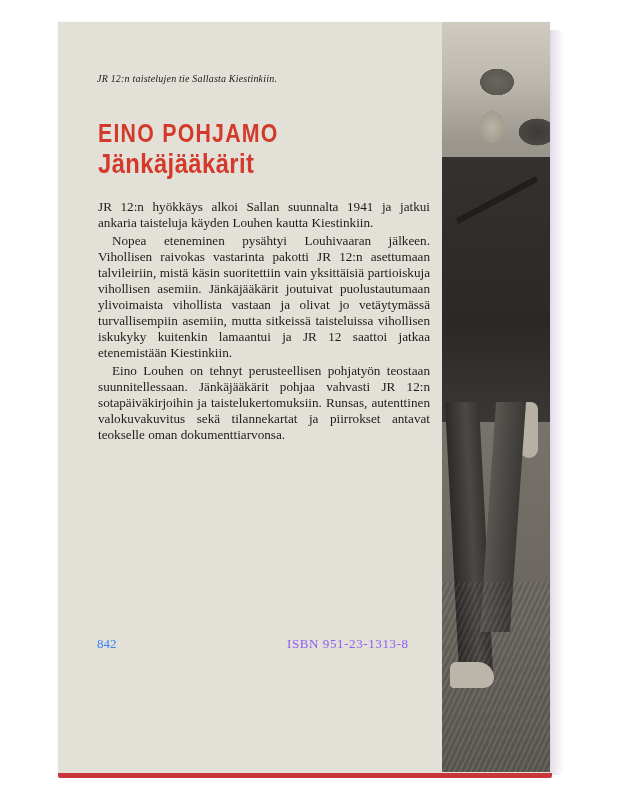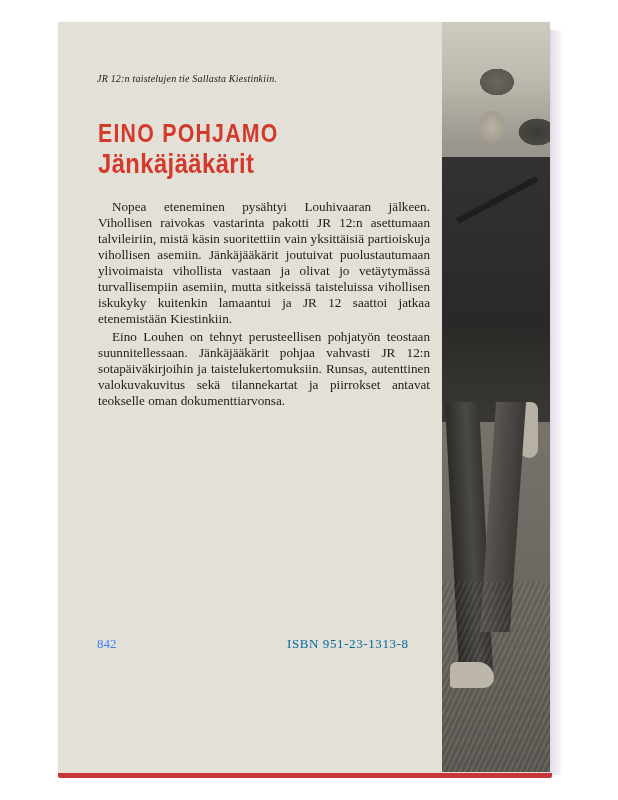--- a/index.html
+++ b/index.html
@@ -78,21 +78,21 @@
     hyphens:manual;
   }
   .blurb p { margin:0 0 2px 0; }
   .blurb p.indent { text-indent:14px; }
   .footer-code {
     position:absolute; left:97px; top:636px;
     font-size:13px; color:#3b82f6;
   }
   .isbn {
     position:absolute; left:287px; top:636px;
-    font-size:13px; color:#0369a1; letter-spacing:0.6px; white-space:nowrap;
+    font-size:13px; color:#8b5cf6; letter-spacing:0.6px; white-space:nowrap;
   }
 </style>
 </head>
 <body>
 
 <div class="spine-edge"></div>
 
 <div class="cover"></div>
 
 <div class="photo">
@@ -104,18 +104,19 @@
   <div class="boot"></div>
 </div>
 
 <div class="red-edge"></div>
 
 <div class="tagline">JR 12:n taistelujen tie Sallasta Kiestinkiin.</div>
 <div class="author">EINO POHJAMO</div>
 <div class="book-title">Jänkäjääkärit</div>
 
 <div class="blurb">
+  <p>JR 12:n hyökkäys alkoi Sallan suunnalta 1941 ja jatkui ankaria taisteluja käyden Louhen kautta Kiestinkiin.</p>
   <p class="indent">Nopea eteneminen pysähtyi Louhivaaran jälkeen. Vihollisen raivokas vastarinta pakotti JR 12:n asettumaan talvileiriin, mistä käsin suoritettiin vain yksittäisiä partioiskuja vihollisen asemiin. Jänkäjääkärit joutuivat puolustautumaan ylivoimaista vihollista vastaan ja olivat jo vetäytymässä turvallisempiin asemiin, mutta sitkeissä taisteluissa vihollisen iskukyky kuitenkin lamaantui ja JR 12 saattoi jatkaa etenemistään Kiestinkiin.</p>
   <p class="indent">Eino Louhen on tehnyt perusteellisen pohjatyön teostaan suunnitellessaan. Jänkäjääkärit pohjaa vahvasti JR 12:n sotapäiväkirjoihin ja taistelukertomuksiin. Runsas, autenttinen valokuvakuvitus sekä tilannekartat ja piirrokset antavat teokselle oman dokumenttiarvonsa.</p>
 </div>
 
 <div class="footer-code">842</div>
 <div class="isbn">ISBN 951-23-1313-8</div>
 
 </body></html>

